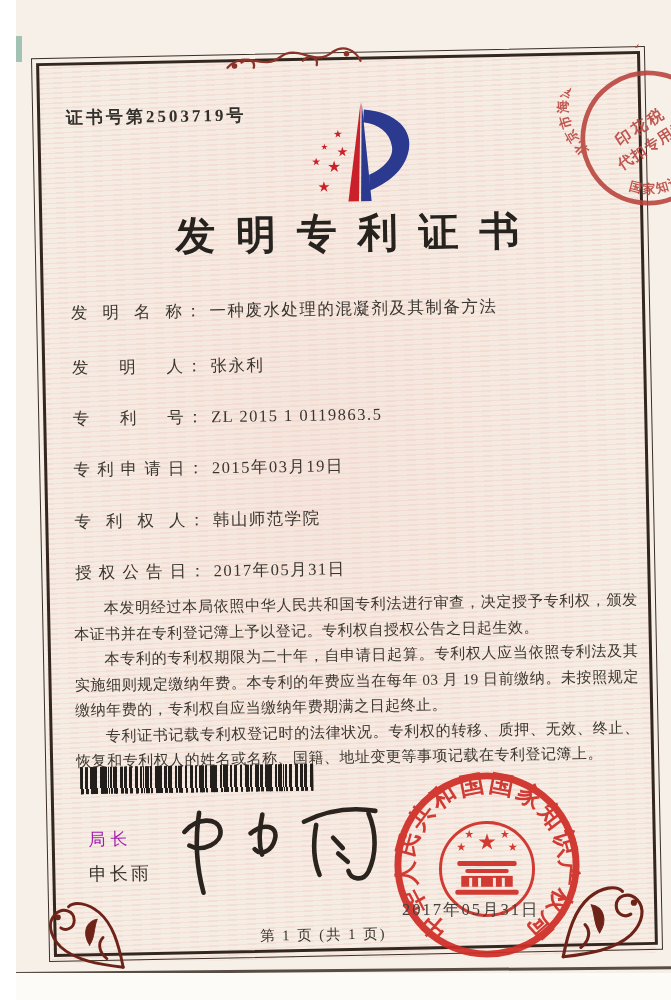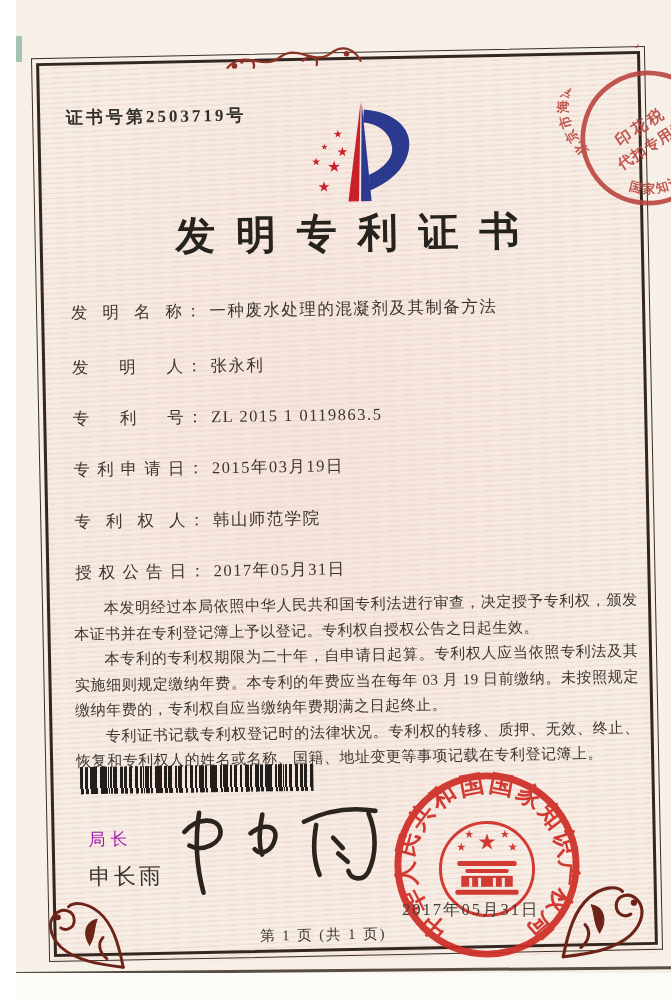--- a/index.html
+++ b/index.html
@@ -37,21 +37,21 @@
         color:#3d3730;text-align:justify;letter-spacing:0.5px;}
   .body p{margin:0;text-indent:2em;}
 
   .barcode{position:absolute;left:60px;top:763px;width:233px;height:27px;
         background-image:
           repeating-linear-gradient(90deg,#211e1b 0 2px,rgba(0,0,0,0) 2px 5px),
           repeating-linear-gradient(90deg,#211e1b 0 1px,rgba(0,0,0,0) 1px 7px),
           repeating-linear-gradient(90deg,#211e1b 0 3px,rgba(0,0,0,0) 3px 11px);}
 
   .signer-title{position:absolute;left:67px;top:824px;font-size:17px;letter-spacing:5px;color:#a21caf;}
-  .signer-name{position:absolute;left:67px;top:858px;font-size:22px;letter-spacing:3px;color:#38332d;}
+  .signer-name{position:absolute;left:67px;top:858px;font-size:18px;letter-spacing:3px;color:#38332d;}
   .signature{position:absolute;left:146px;top:790px;width:235px;height:105px;transform:rotate(-3deg);}
 
   .seal{position:absolute;left:372px;top:766px;width:198px;height:198px;opacity:.93;}
   .sealdate{position:absolute;left:386px;top:899px;font-size:16.5px;letter-spacing:2px;color:#46413c;z-index:6;}
   .footer{position:absolute;left:208px;top:925px;width:185px;text-align:center;font-size:14.5px;letter-spacing:2px;color:#3a352f;}
 
   .stamp{position:absolute;left:548px;top:54px;width:168px;height:168px;transform:rotate(-33deg);opacity:.88;}
 
   .flourish-bl{position:absolute;left:16px;top:876px;width:96px;height:96px;color:#6d2318;}
   .flourish-br{position:absolute;left:542px;top:852px;width:104px;height:116px;color:#6d2318;transform:scaleX(-1);}

